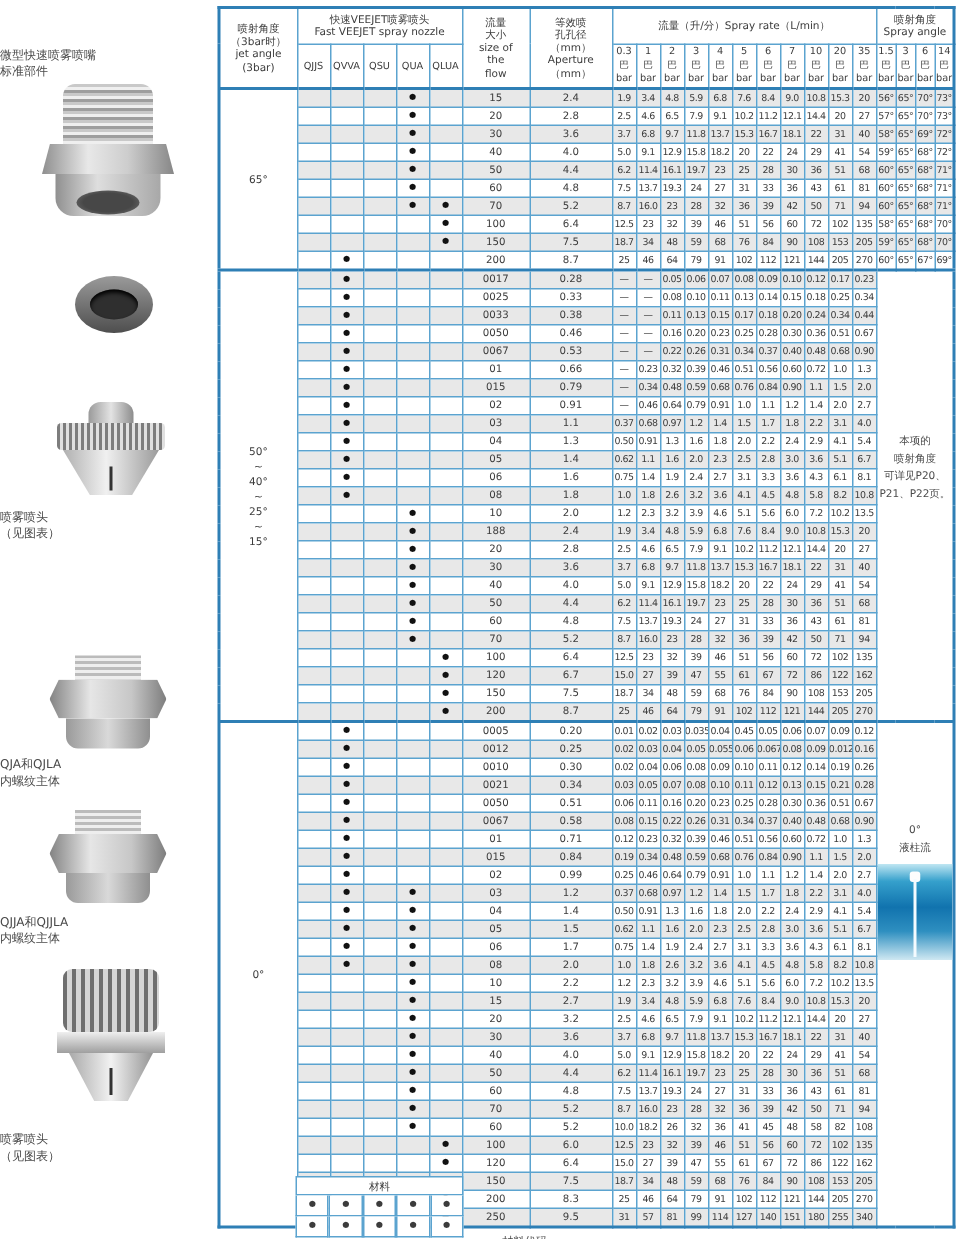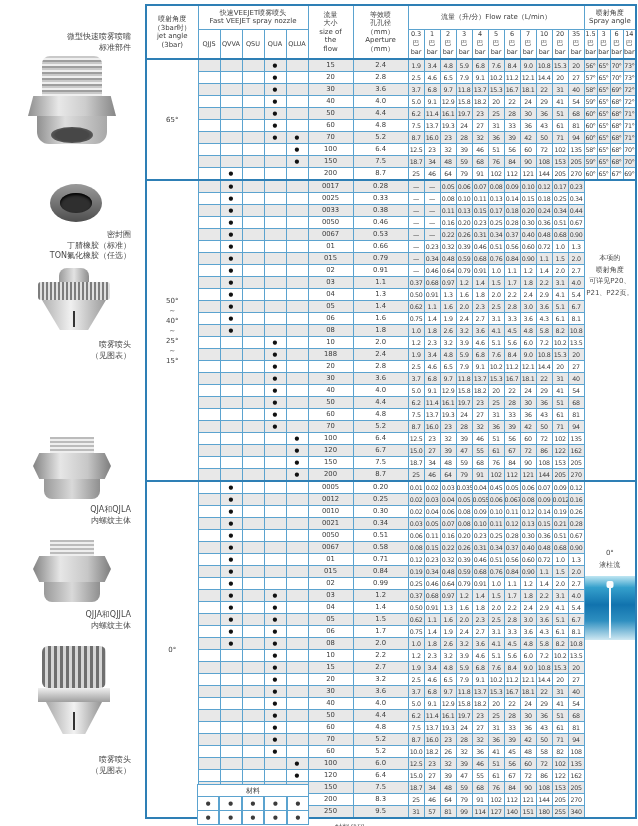--- a/index.html
+++ b/index.html
@@ -1,21 +1,21 @@
 <!DOCTYPE html>
 <html><head>
 <meta charset="utf-8">
 <style>
 *{margin:0;padding:0;box-sizing:border-box}
 html,body{width:638px;height:826px}
 body{font-family:"DejaVu Sans","Liberation Sans",sans-serif;background:#fff;color:#3c3c3c;position:relative;overflow:hidden}
 .pre{white-space:pre-line}
 
 .sidebar{position:absolute;left:0;top:0;width:145px;height:826px;background:#fff}
-.sb-label{position:absolute;width:131px;text-align:right;font-size:8px;line-height:10.5px;color:#4a4a4a}
+.sb-label{position:absolute;width:131px;text-align:left;font-size:8px;line-height:10.5px;color:#4a4a4a}
 .sb-img{position:absolute;display:flex;flex-direction:column;align-items:center}
 .img1 .threads{width:60px;height:40px;border-radius:8px 8px 0 0;background:repeating-linear-gradient(180deg,#c9c9c9 0 2px,#efefef 2px 4px,#9e9e9e 4px 6px)}
 .img1 .hex{width:88px;height:20px;background:linear-gradient(90deg,#8f8f8f,#e8e8e8 35%,#cdcdcd 65%,#878787);clip-path:polygon(6% 0,94% 0,100% 100%,0 100%)}
 .img1 .base{width:70px;height:28px;border-radius:0 0 12px 12px;background:linear-gradient(90deg,#909090,#dedede 40%,#a8a8a8);position:relative}
 .img1 .base::after{content:'';position:absolute;left:50%;top:40%;width:42px;height:16px;transform:translateX(-50%);border-radius:50%;background:radial-gradient(ellipse at center,#474747 0 55%,#7a7a7a 100%)}
 .img2 .ring{width:52px;height:38px;border-radius:50%;background:linear-gradient(180deg,#9a9a9a,#4e4e4e);position:relative}
 .img2 .ring::after{content:'';position:absolute;left:10px;top:9px;width:32px;height:20px;border-radius:50%;background:#2f2f2f;box-shadow:inset 0 2px 3px #000}
 .img3 .cap{width:30px;height:14px;border-radius:8px 8px 0 0;background:linear-gradient(90deg,#9a9a9a,#e3e3e3,#8d8d8d)}
 .img3 .knurl{width:72px;height:18px;border-radius:3px;background:repeating-linear-gradient(90deg,#7d7d7d 0 2px,#e0e0e0 2px 4px)}
 .img3 .cone{width:64px;height:30px;background:linear-gradient(90deg,#b0b0b0,#f0f0f0 45%,#9b9b9b);clip-path:polygon(0 0,100% 0,72% 100%,28% 100%);position:relative}
@@ -37,21 +37,21 @@
 .model-h{font-size:6.5px}
 tbody td{font-size:6.8px;height:11.5px;line-height:11px}
 tr.odd td{background:#e8e8e8}
 tr.even td{background:#fff}
 tr.sec-start td{border-top:2px solid #2e7fb5}
 tbody td.jet{background:#fff;font-size:7px;line-height:10px}
 tbody td.merged{background:#fff;vertical-align:top}
 td.dot{font-size:5.5px;color:#111}
 td.size{font-size:6.8px}
 td.num{font-size:6.3px;letter-spacing:-0.3px}
-.note{margin-top:72px;font-size:7px;line-height:11.5px;color:#4a4a4a}
+.note{margin-top:108px;font-size:7px;line-height:11.5px;color:#4a4a4a}
 .stream-label{margin-top:66px;font-size:7px;line-height:11.5px;color:#4a4a4a}
 .stream-photo{width:50px;height:64px;margin:5px auto 0;background:linear-gradient(180deg,#bfe6f2 0,#35a0cc 18%,#1173ae 45%,#2e8fc0 70%,#cfe8f2 100%);position:relative}
 .stream-photo::before{content:'';position:absolute;left:50%;top:5px;width:7px;height:7px;background:#fdfdfd;border-radius:2px;transform:translateX(-50%)}
 .stream-photo::after{content:'';position:absolute;left:50%;top:10px;bottom:2px;width:2px;background:#f4fbff;transform:translateX(-50%)}
 
 .materials{position:absolute;left:197px;top:784px;width:112px}
 .mat-title{border:1px solid #5ba3cf;height:13px;font-size:7px;line-height:12px;text-align:center;background:#fff}
 .mat-grid{display:grid;grid-template-columns:repeat(5,1fr)}
 .mat-cell{border:1px solid #5ba3cf;border-top:none;height:14px;font-size:5.5px;line-height:13px;text-align:center;background:#fff}
 .mat-cell:nth-child(n+6){border-top:1px solid #5ba3cf;border-top:none}
@@ -66,23 +66,20 @@
     <div class="sb-label pre" style="top:32px">微型快速喷雾喷嘴
 标准部件</div>
     <div class="sb-img img1" style="left:28px;top:56px">
       <div class="threads"></div>
       <div class="hex"></div>
       <div class="base"></div>
     </div>
     <div class="sb-img img2" style="left:50px;top:184px">
       <div class="ring"></div>
     </div>
-    <div class="sb-label pre" style="top:230px">密封圈
-丁腈橡胶（标准）
-TON氟化橡胶（任选）</div>
     <div class="sb-img img3" style="left:38px;top:268px">
       <div class="cap"></div>
       <div class="knurl"></div>
       <div class="cone"></div>
     </div>
     <div class="sb-label pre" style="top:340px">喷雾喷头
 （见图表）</div>
     <div class="sb-img fitting" style="left:33px;top:437px">
       <div class="f-top"></div>
       <div class="f-hex"></div>
@@ -143,21 +140,21 @@
         <th rowspan="2" class="pre">流量
 大小
 size of
 the
 flow</th>
         <th rowspan="2" class="pre">等效喷
 孔孔径
 （mm）
 Aperture
 （mm）</th>
-        <th colspan="11" class="pre">流量（升/分）Flow rate（L/min）</th>
+        <th colspan="11" class="pre">流量（升/分）Spray rate（L/min）</th>
         <th colspan="4" class="pre">喷射角度
 Spray angle</th>
       </tr>
       <tr class="h2" id="header-row2">
           <th class="model-h">QJJS</th>
           <th class="model-h">QVVA</th>
           <th class="model-h">QSU</th>
           <th class="model-h">QUA</th>
           <th class="model-h">QLUA</th>
           <th class="bar-h pre">0.3

